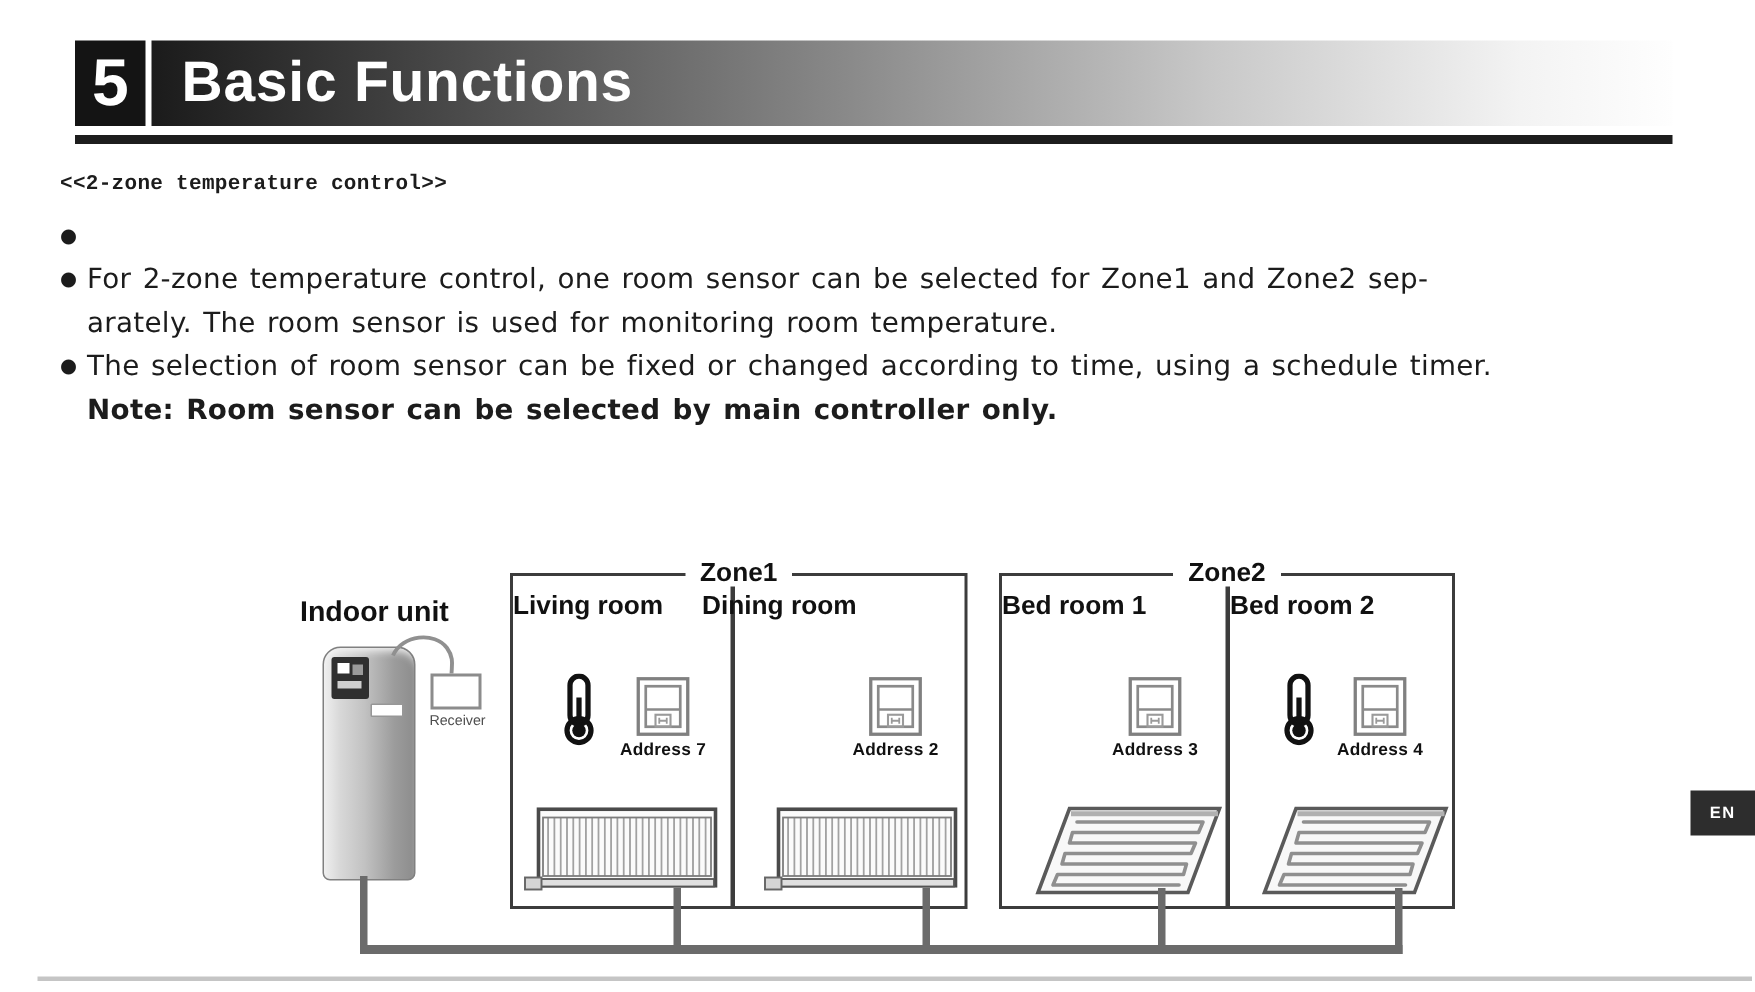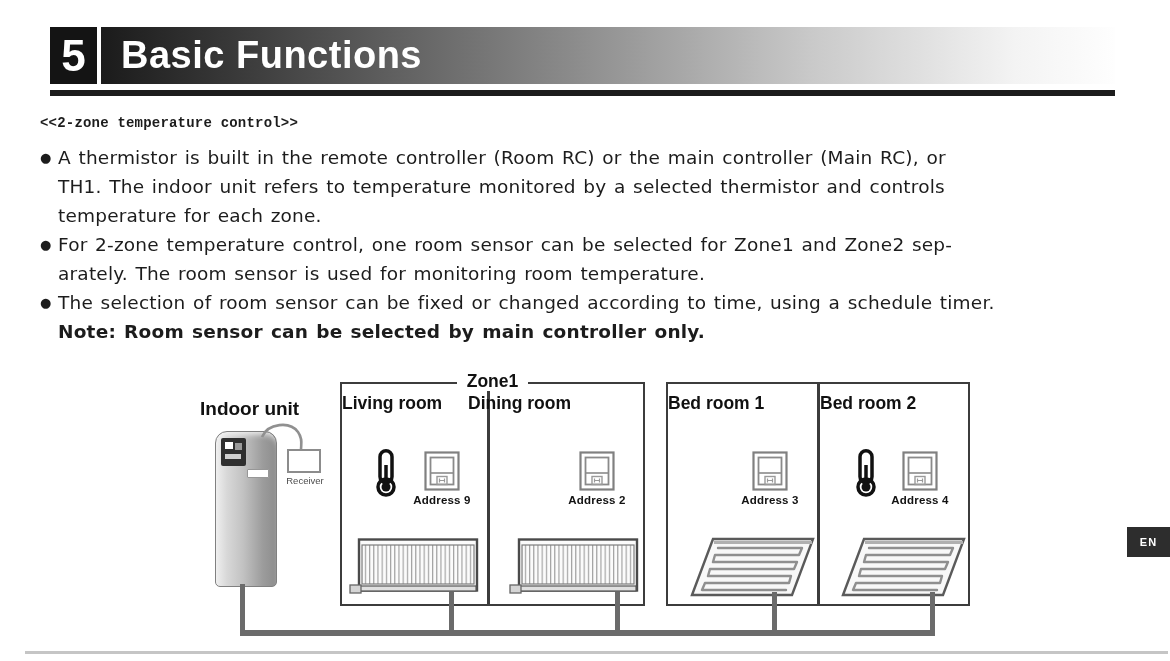--- a/index.html
+++ b/index.html
@@ -91,23 +91,20 @@
   <div class="num-box">5</div>
   <div class="title-bar">
     <span>Basic Functions</span>
   </div>
   <div class="header-rule"></div>
 
   <div class="content">
     <h2>&lt;&lt;2-zone temperature control&gt;&gt;</h2>
     <div class="bullet-item">
       <span class="dot">●</span>
-      <p>A thermistor is built in the remote controller (Room RC) or the main controller (Main RC), or
-TH1. The indoor unit refers to temperature monitored by a selected thermistor and controls
-temperature for each zone.</p>
     </div>
     <div class="bullet-item">
       <span class="dot">●</span>
       <p>For 2-zone temperature control, one room sensor can be selected for Zone1 and Zone2 sep-
 arately. The room sensor is used for monitoring room temperature.</p>
     </div>
     <div class="bullet-item">
       <span class="dot">●</span>
       <p>The selection of room sensor can be fixed or changed according to time, using a schedule timer.</p>
     </div>
@@ -131,20 +128,23 @@
   <div class="receiver-label">Receiver</div>
 
   <div class="zone-box zone1-box"></div>
   <div class="zone-box zone2-box"></div>
   <div class="zone-divider divider-1"></div>
   <div class="zone-divider divider-2"></div>
 
   <div class="lbl zone-label zone-label-1">
     <span>Zone1</span>
   </div>
+  <div class="lbl zone-label zone-label-2">
+    <span>Zone2</span>
+  </div>
 
   <div class="lbl room-label room-1">Living room</div>
   <div class="lbl room-label room-2">Dining room</div>
   <div class="lbl room-label room-3">Bed room 1</div>
   <div class="lbl room-label room-4">Bed room 2</div>
 
   <svg class="thermo thermo-1" viewBox="0 0 26 48">
     <rect x="7" y="1.8" width="12" height="32" rx="6" fill="none" stroke="#111" stroke-width="3.5"></rect>
     <circle cx="13" cy="38" r="8" fill="none" stroke="#111" stroke-width="3.5"></circle>
     <line x1="13" y1="16" x2="13" y2="34" stroke="#111" stroke-width="3.5"></line>
@@ -179,21 +179,21 @@
     <path d="M15.5 27.5 V31.5 M20.5 27.5 V31.5 M15.5 29.5 H20.5" stroke="#9a9a9a" stroke-width="1.2" fill="none"></path>
   </svg>
   <svg class="controller ctrl-4" viewBox="0 0 36 40">
     <rect x="1.5" y="1.5" width="33" height="37" fill="#fff" stroke="#808080" stroke-width="2.2"></rect>
     <rect x="6.5" y="6.5" width="23" height="27" fill="none" stroke="#8a8a8a" stroke-width="1.8"></rect>
     <line x1="6.5" y1="22" x2="29.5" y2="22" stroke="#8a8a8a" stroke-width="1.6"></line>
     <rect x="13" y="25.5" width="10" height="8" fill="none" stroke="#9a9a9a" stroke-width="1.4"></rect>
     <path d="M15.5 27.5 V31.5 M20.5 27.5 V31.5 M15.5 29.5 H20.5" stroke="#9a9a9a" stroke-width="1.2" fill="none"></path>
   </svg>
 
-  <div class="lbl address addr-1">Address 9</div>
+  <div class="lbl address addr-1">Address 7</div>
   <div class="lbl address addr-2">Address 2</div>
   <div class="lbl address addr-3">Address 3</div>
   <div class="lbl address addr-4">Address 4</div>
 
   <svg class="radiator rad-1" viewBox="0 0 132 62">
     <defs>
         <pattern id="fins1" width="4.2" height="10" patternUnits="userSpaceOnUse">
       <line x1="0.6" y1="0" x2="0.6" y2="10" stroke="#9a9a9a" stroke-width="1.1"></line>
         </pattern>
       </defs>

